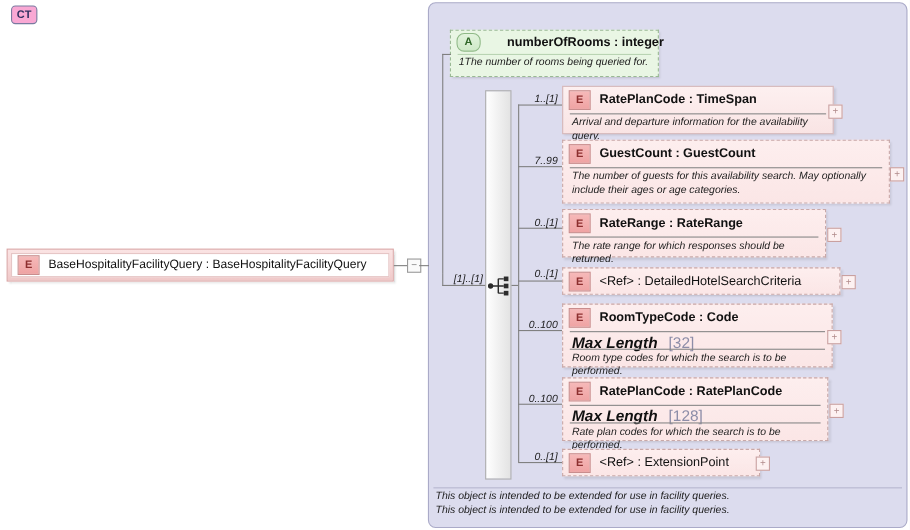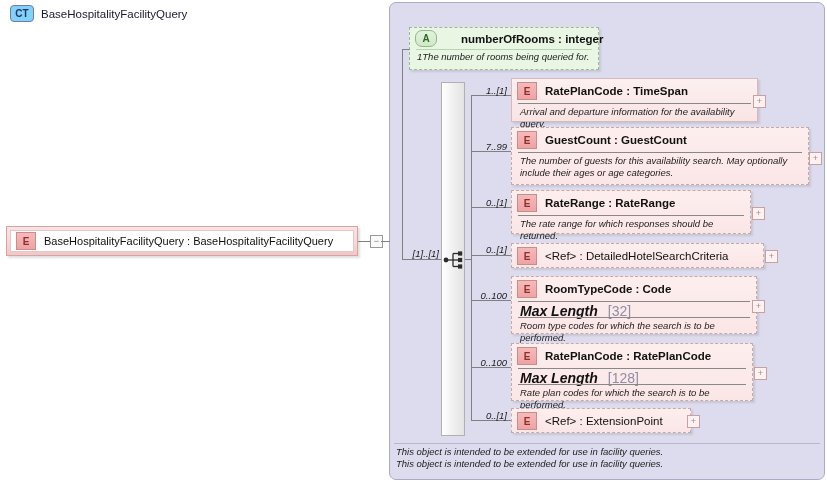--- a/index.html
+++ b/index.html
@@ -80,21 +80,21 @@
     color: #2f6628;
     font-size: 10px;
     font-weight: bold;
     display: flex;
     align-items: center;
     justify-content: center;
     flex: 0 0 auto;
   }
   .ct-badge {
     width: 22px; height: 15px;
-    background: #7dd3fc;
+    background: #f9a8d4;
     border: 1px solid #7a7aa0;
     border-radius: 4px;
     color: #303060;
     font-size: 10px;
     font-weight: bold;
     display: flex;
     align-items: center;
     justify-content: center;
     flex: 0 0 auto;
   }
@@ -289,21 +289,20 @@
 </style>
 </head>
 <body>
 
 <div id="canvas">
 
   <div id="ct-container" class="abs"></div>
 
   <div id="ct-title">
     <span class="ct-badge">CT</span>
-    <span class="t">BaseHospitalityFacilityQuery</span>
   </div>
 
   <div id="root-element" class="abs">
     <div class="inner-white">
       <span class="e-badge">E</span>
       <span class="label">BaseHospitalityFacilityQuery : BaseHospitalityFacilityQuery</span>
     </div>
   </div>
   <div class="box-btn" style="left:370px; top:235px;">−</div>
 

